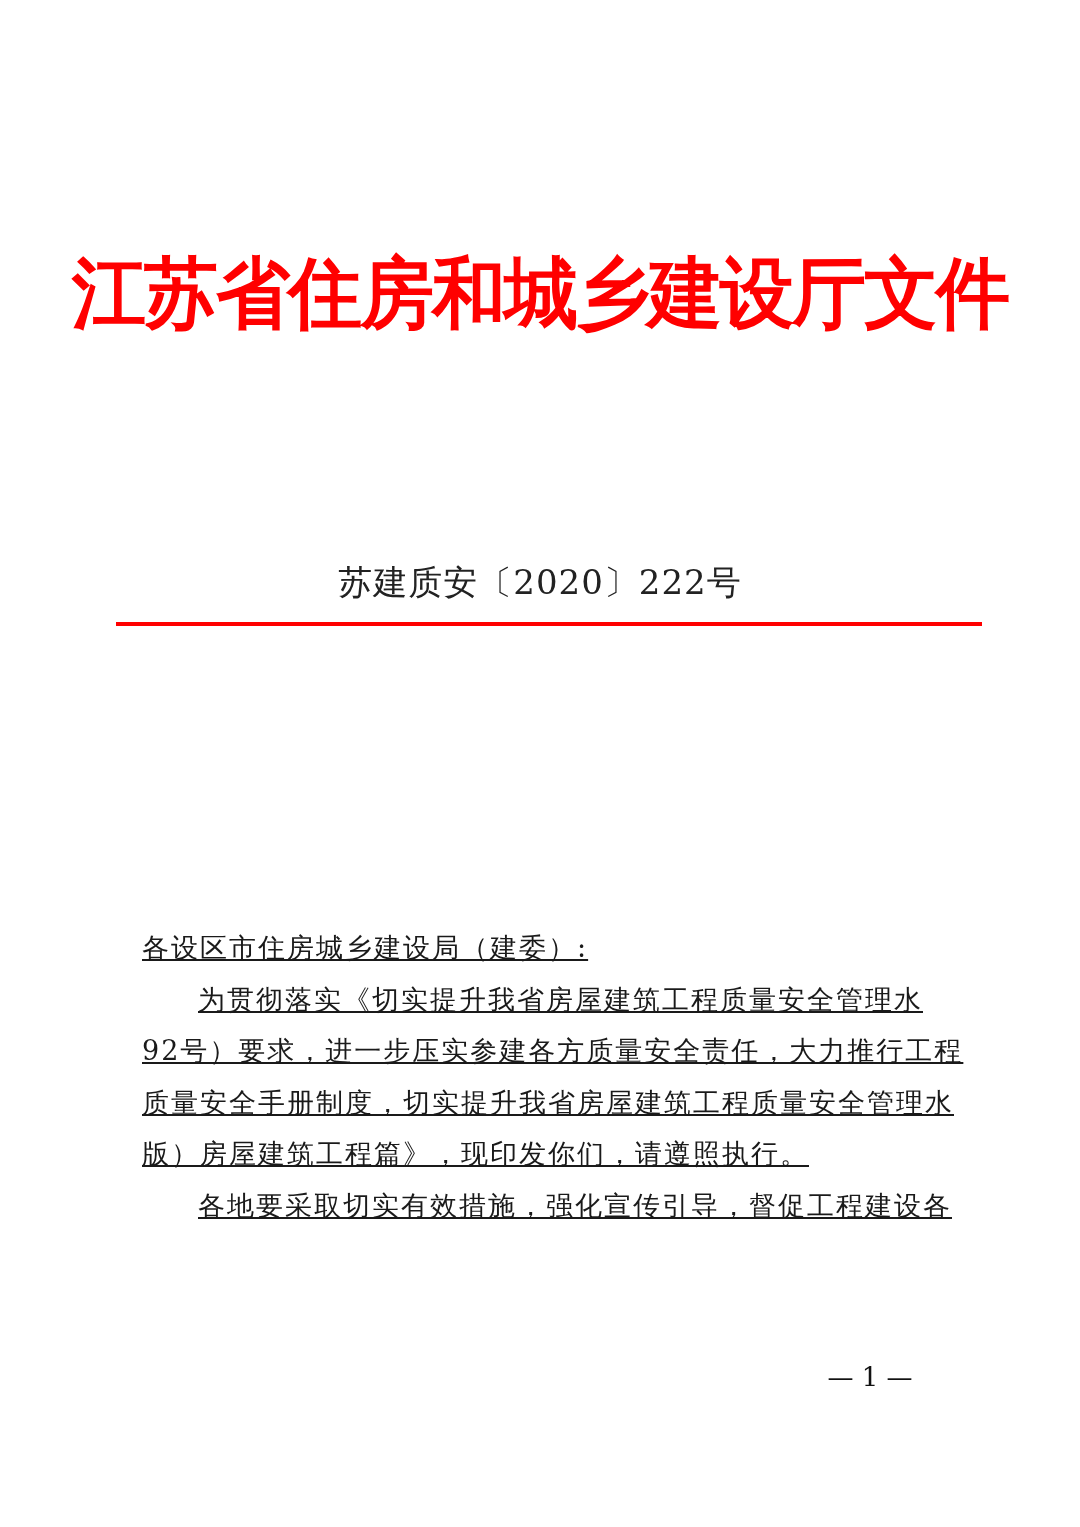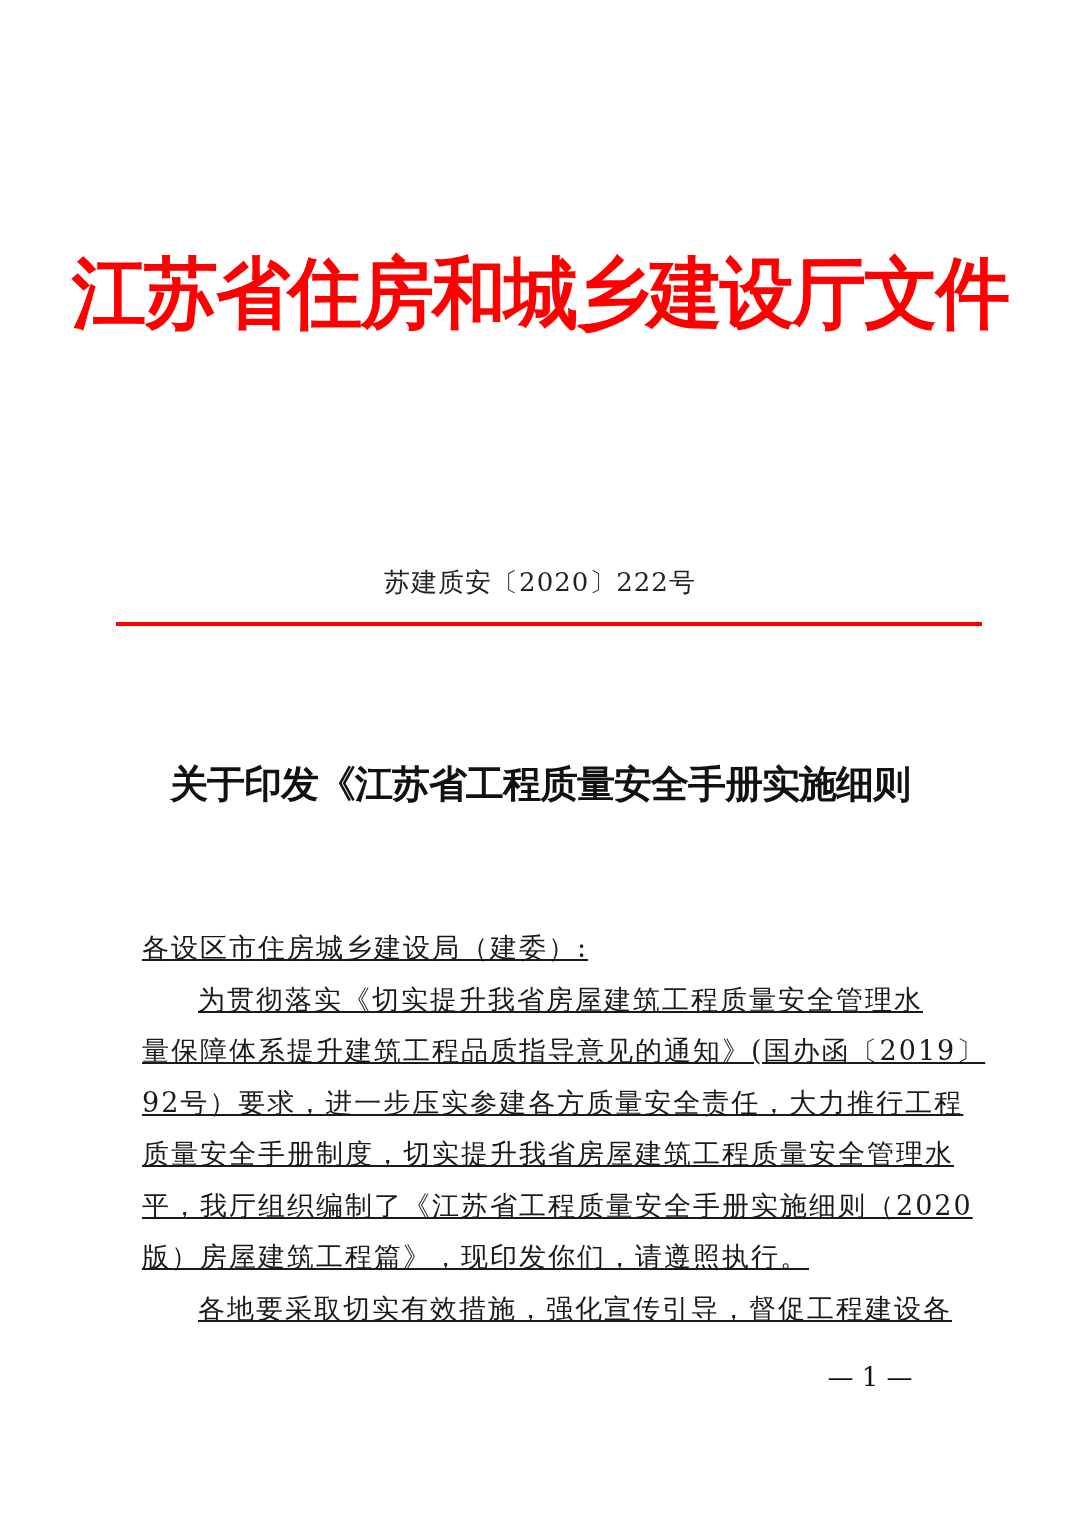--- a/index.html
+++ b/index.html
@@ -35,21 +35,21 @@
       color: #ff0000;
       letter-spacing: -2px;
       transform: scaleY(1.05);
     }
     .doc-number {
       position: absolute;
       left: 0;
       top: 562px;
       width: 1080px;
       text-align: center;
-      font-size: 26px;
+      font-size: 34px;
       line-height: 40px;
       color: #222;
       letter-spacing: 1px;
     }
     .red-rule {
       position: absolute;
       left: 116px;
       top: 622px;
       width: 866px;
       height: 4px;
@@ -101,29 +101,26 @@
 
 <div class="page">
 
   <div class="org-header">江苏省住房和城乡建设厅文件</div>
 
   <div class="doc-number">苏建质安〔2020〕222号</div>
 
   <div class="red-rule"></div>
 
   <div class="title">
-    <span class="line">关于印发《江苏省工程质量安全手册实施细则</span>
   </div>
 
   <div class="body-text">
     <span class="line">各设区市住房城乡建设局（建委）:</span>
     <span class="line indent">为贯彻落实《切实提升我省房屋建筑工程质量安全管理水</span>
-    <span class="line">量保障体系提升建筑工程品质指导意见的通知》(国办函〔2019〕</span>
     <span class="line">92号）要求，进一步压实参建各方质量安全责任，大力推行工程</span>
     <span class="line">质量安全手册制度，切实提升我省房屋建筑工程质量安全管理水</span>
-    <span class="line">平，我厅组织编制了《江苏省工程质量安全手册实施细则（2020</span>
     <span class="line">版）房屋建筑工程篇》，现印发你们，请遵照执行。</span>
     <span class="line indent">各地要采取切实有效措施，强化宣传引导，督促工程建设各</span>
   </div>
 
   <div class="page-number">— 1 —</div>
 
 </div>
 
 </body></html>

